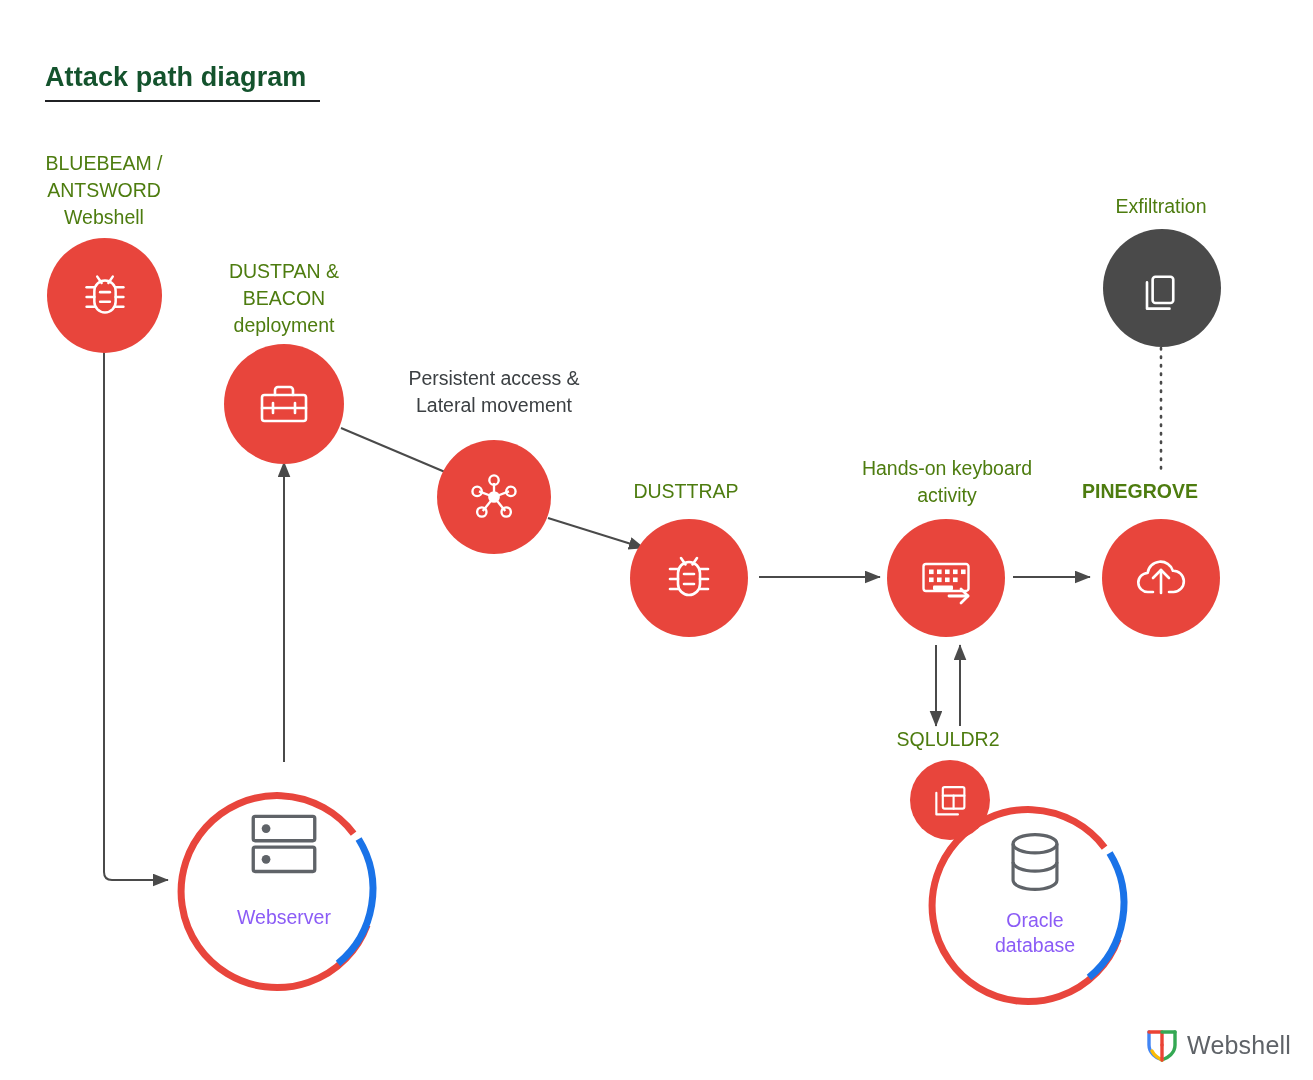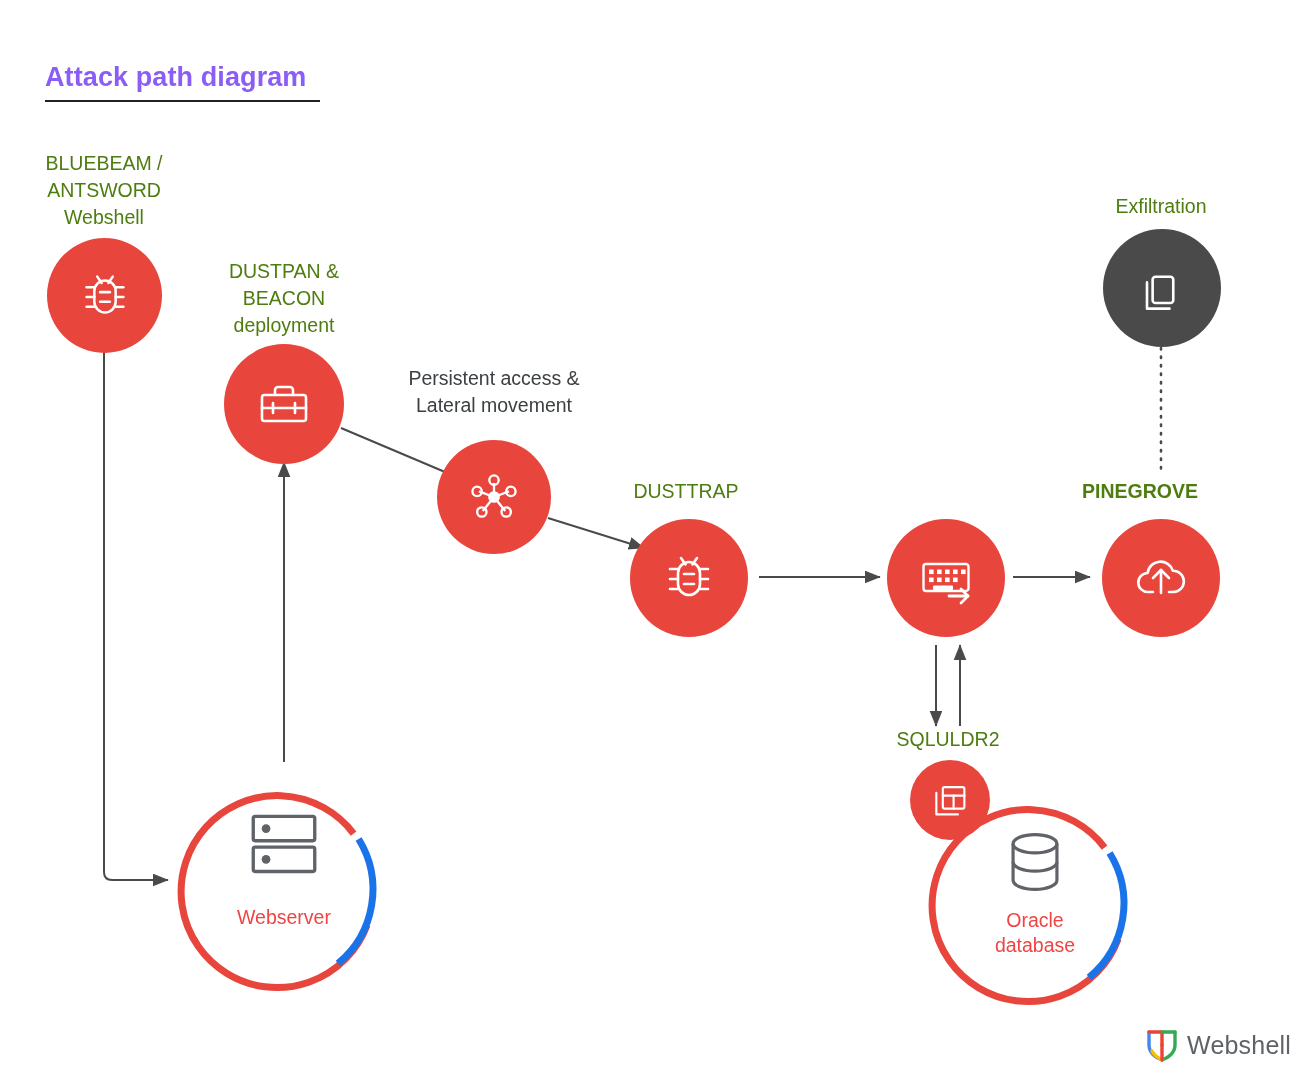--- a/index.html
+++ b/index.html
@@ -20,21 +20,21 @@
     left: 0; top: 0;
     width: 1313px;
     height: 1080px;
   }
   .page-title {
     position: absolute;
     left: 45px;
     top: 62px;
     font-size: 27px;
     font-weight: bold;
-    color: #8b5cf6;
+    color: #14532d;
     letter-spacing: 0.1px;
     white-space: nowrap;
   }
   .title-rule {
     position: absolute;
     left: 45px;
     top: 100px;
     width: 275px;
     height: 2px;
     background: #202124;
@@ -59,21 +59,21 @@
     position: absolute;
     border-radius: 50%;
     display: flex;
     align-items: center;
     justify-content: center;
   }
   .ring-label {
     position: absolute;
     font-size: 19.5px;
     line-height: 25px;
-    color: #ef4444;
+    color: #8b5cf6;
     text-align: center;
     white-space: pre-line;
   }
   svg.overlay {
     position: absolute;
     left: 0; top: 0;
     width: 1313px;
     height: 1080px;
     pointer-events: none;
   }
@@ -206,20 +206,22 @@
         <line x1="13" y1="43" x2="21" y2="43"></line>
         <line x1="43" y1="23" x2="51" y2="23"></line>
         <line x1="43" y1="33" x2="51" y2="33"></line>
         <line x1="43" y1="43" x2="51" y2="43"></line>
         <line x1="27" y1="28" x2="37" y2="28"></line>
         <line x1="27" y1="38" x2="37" y2="38"></line>
       </g>
     </svg>
   </div>
 
+  <div class="node-label" style="left:833px;top:455px;width:228px;">Hands-on keyboard
+activity</div>
   <div class="circle-node" style="left:887px;top:519px;width:118px;height:118px;background:#E8453C;">
     <svg width="64" height="64" viewBox="0 0 64 64">
       <g fill="none" stroke="#ffffff" stroke-width="2.4" stroke-linecap="round" stroke-linejoin="round">
         <path d="M12 18 h40 a2.5 2.5 0 0 1 2.5 2.5 v22 a2.5 2.5 0 0 1 -2.5 2.5 h-40 a2.5 2.5 0 0 1 -2.5 -2.5 v-22 a2.5 2.5 0 0 1 2.5 -2.5 z"></path>
       </g>
       <g fill="#ffffff">
         <rect x="15" y="23.5" width="4.6" height="4.6"></rect>
         <rect x="23" y="23.5" width="4.6" height="4.6"></rect>
         <rect x="31" y="23.5" width="4.6" height="4.6"></rect>
         <rect x="39" y="23.5" width="4.6" height="4.6"></rect>

